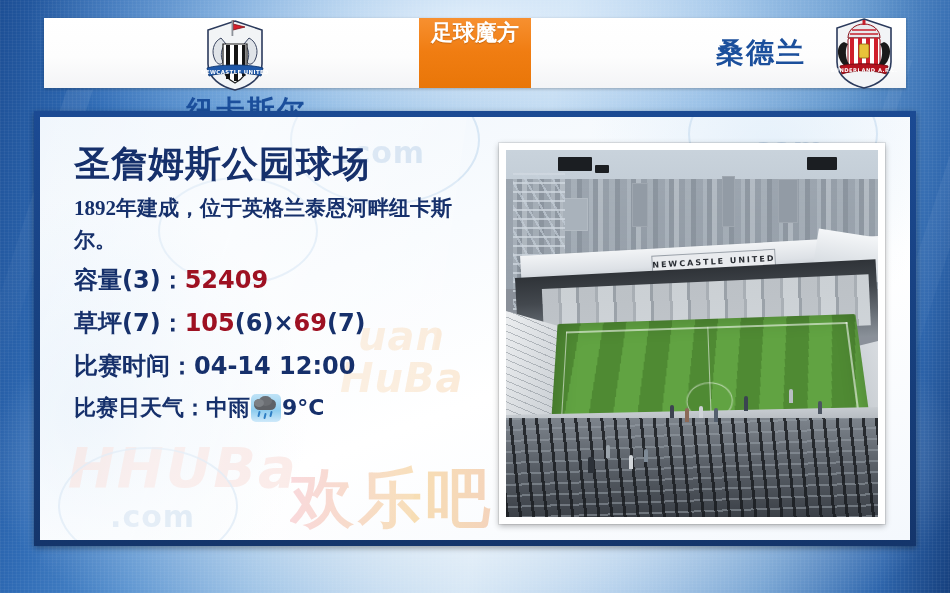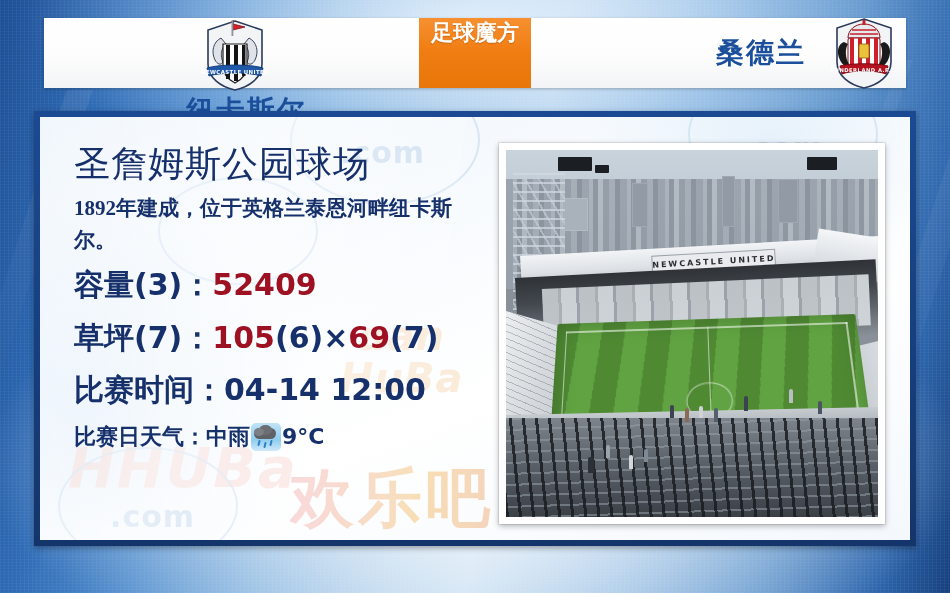--- a/index.html
+++ b/index.html
@@ -108,32 +108,32 @@
   .wm-huanhuba2 {
     font-size: 40px; font-weight: 700; font-style: italic;
     color: rgba(248,218,185,0.55); letter-spacing: 1px;
   }
 
   
   .info-col {
     position: absolute; left: 34px; top: 26px; width: 420px; z-index: 5;
   }
   .stadium-title {
-    font-size: 36px; font-weight: 400; color: #16306b;
+    font-size: 36px; font-weight: 700; color: #16306b;
     letter-spacing: 1px; line-height: 1.15; white-space: nowrap;
   }
   .desc {
     margin-top: 9px;
     font-size: 21px; font-weight: 700; color: #16306b; line-height: 1.52;
     width: 405px;
     font-family: Liberation Serif, serif;
   }
   .stat-row {
     margin-top: 4px;
-    font-size: 30px; font-weight: 700; color: #16306b; line-height: 1.62;
+    font-size: 24px; font-weight: 700; color: #16306b; line-height: 1.62;
     white-space: nowrap;
   }
   .val-red { color: #9e1122; }
   .weather-row {
     margin-top: 4px;
     font-size: 22px; font-weight: 700; color: #16306b; line-height: 1.62;
     white-space: nowrap; display: flex; align-items: center;
   }
   .weather-icon {
     display: inline-block; width: 30px; height: 28px; margin: 0 1px;

